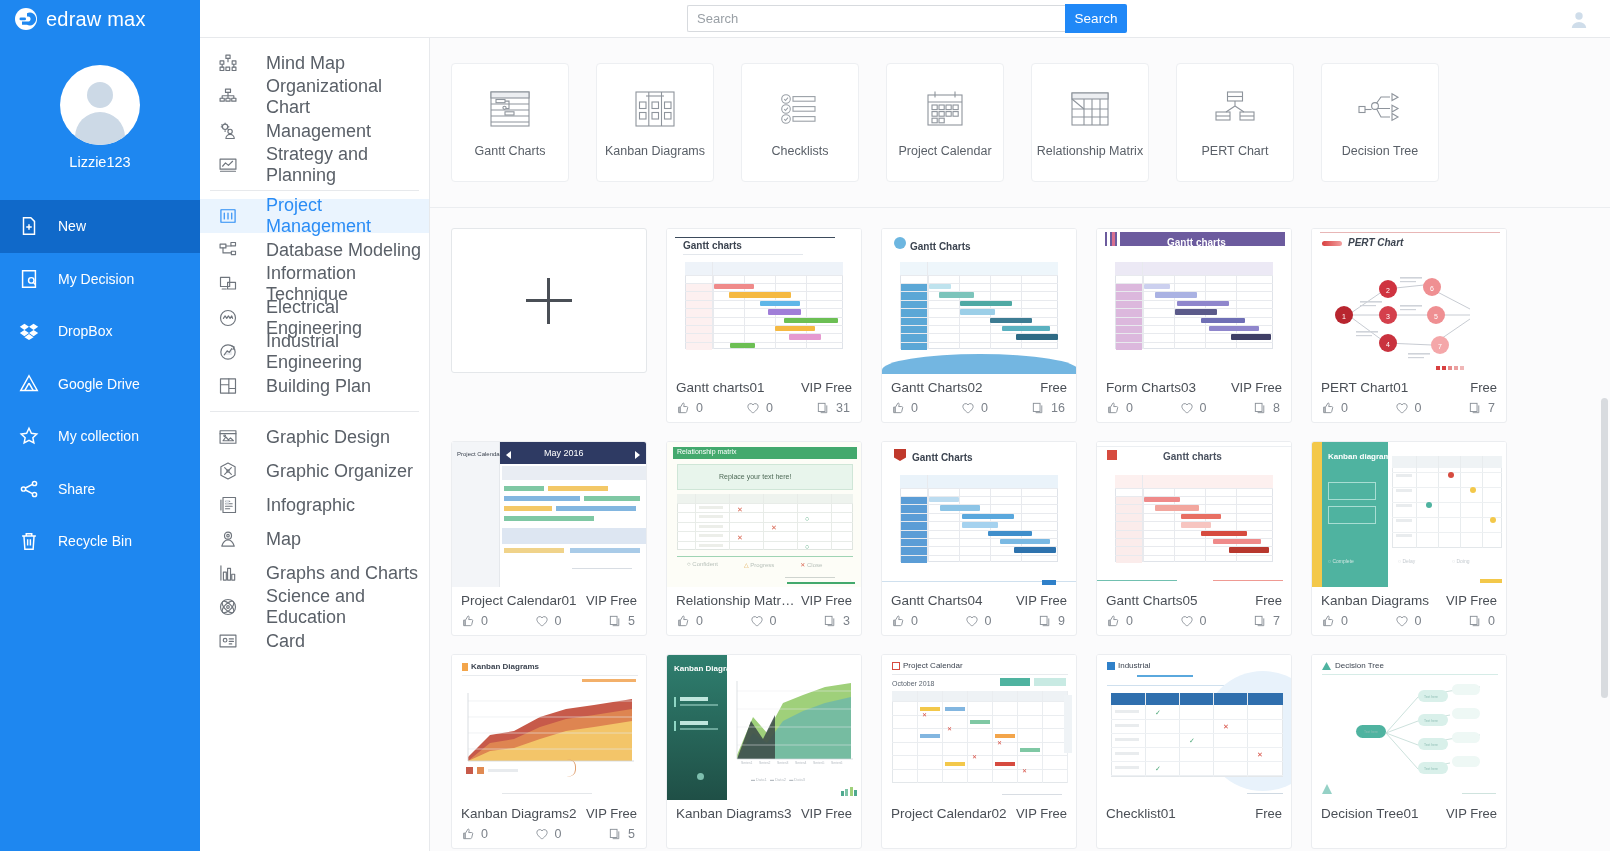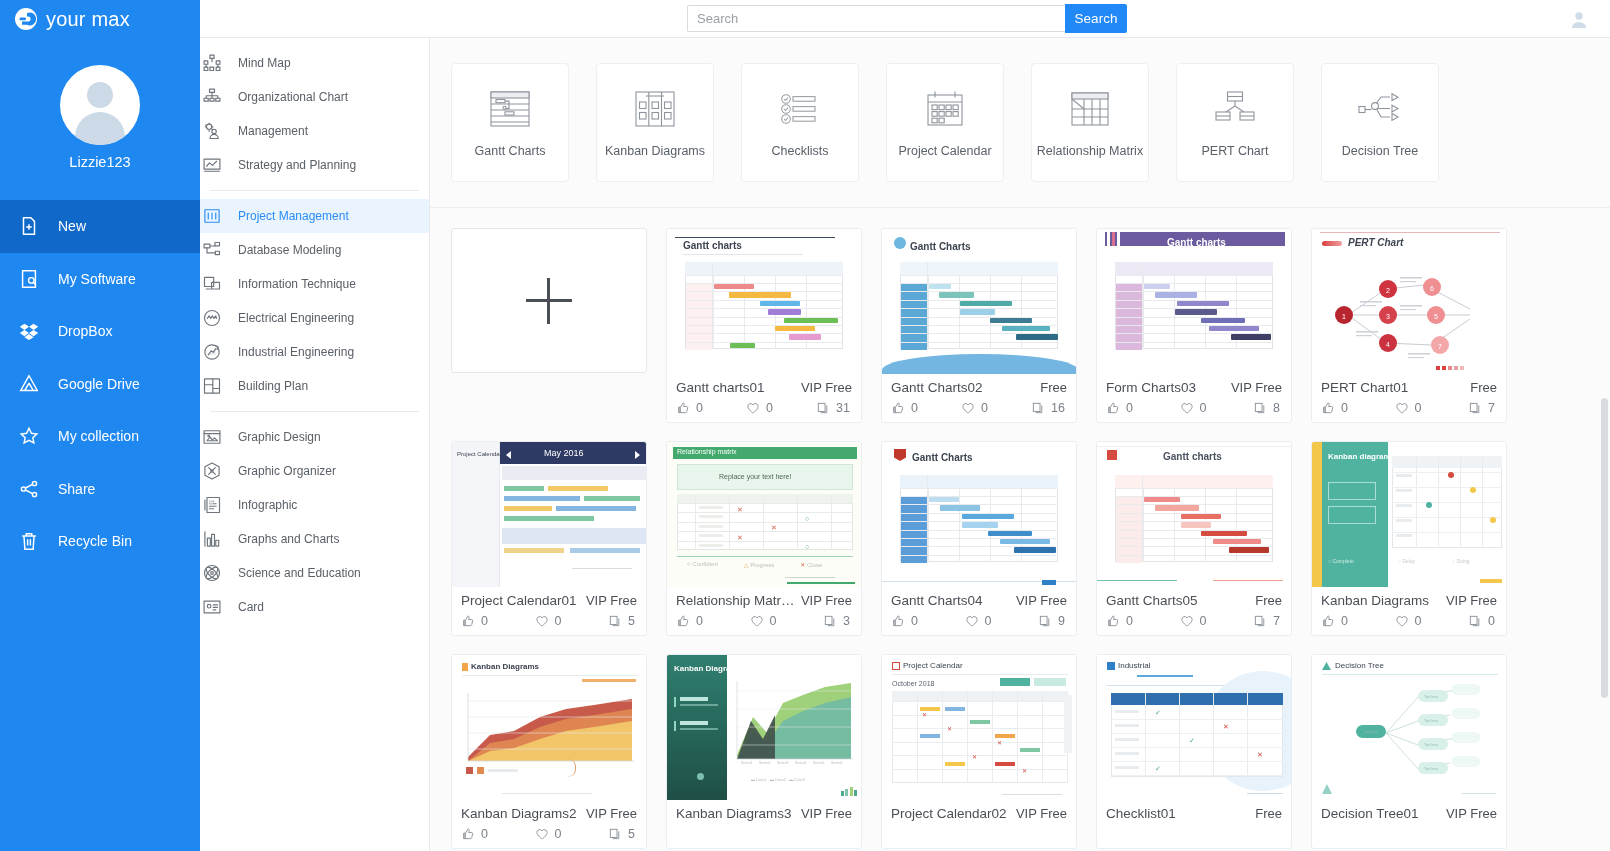--- a/index.html
+++ b/index.html
@@ -70,22 +70,22 @@
   .nav-ico { width:22px; height:22px; display:block; flex:0 0 22px; }
 
   
   .catcol {
     position:absolute; left:200px; top:38px; width:230px; height:813px;
     background:#fff; border-right:1px solid #e7e9ec; overflow:hidden;
   }
   .cat-group { padding:8px 0; }
   .cat-sep { height:1px; background:#e7e9ec; margin:0 10px; }
   .cat-item {
-    height:34px; display:flex; align-items:center; gap:16px;
-    padding-left:2px; font-size:12px; color:#5a6068; cursor:pointer;
+    height:34px; display:flex; align-items:center; gap:28px;
+    padding-left:18px; font-size:18px; color:#5a6068; cursor:pointer;
   }
   .cat-item.active { background:#eaf4fe; color:#2a8cf5; }
   .cat-item.active .cat-ico svg { stroke:#2a8cf5; }
   .cat-ico { width:20px; height:20px; flex:0 0 20px; }
   .cat-ico svg { display:block; }
 
   
   .main {
     position:absolute; left:430px; top:38px; width:1180px; height:813px;
     background:#fbfbfc; overflow:hidden;
@@ -152,21 +152,21 @@
 
   <div class="sidebar">
     <div class="brand">
       <span class="brand-logo">
         <svg width="24" height="24" viewBox="0 0 24 24">
           <circle cx="12" cy="12" r="11" fill="#fff"></circle>
           <path d="M13 6.2 A6.4 6.4 0 1 1 13 17.8 L8 17.8 L8 14.4 L13 14.4 A2.6 2.6 0 1 0 13 9.6 Z" fill="#1e87f0"></path>
           <rect x="5.5" y="10.6" width="6.5" height="2.6" rx="1.3" fill="#1e87f0"></rect>
         </svg>
       </span>
-      <span class="brand-text">your max</span>
+      <span class="brand-text">edraw max</span>
     </div>
 
     <div class="profile">
       <div class="avatar">
         <div class="head"></div>
         <div class="body"></div>
       </div>
       <div class="username">Lizzie123</div>
     </div>
 
@@ -177,21 +177,21 @@
               <path d="M12 10v6M9 13h6"></path>
             </svg></span>
           <span>New</span>
         </div>
         <div class="nav-item">
           <span class="nav-ico"><svg width="22" height="22" viewBox="0 0 24 24" fill="none" stroke="#fff" stroke-width="1.6">
               <path d="M5 3h14v18H5z"></path>
               <circle cx="14.5" cy="13.5" r="3"></circle>
               <path d="M16.8 15.8 19 18"></path>
             </svg></span>
-          <span>My Software</span>
+          <span>My Decision</span>
         </div>
         <div class="nav-item">
           <span class="nav-ico"><svg width="22" height="22" viewBox="0 0 24 24" fill="#fff">
               <path d="M7 4 2 7.4l5 3.4 5-3.4z"></path>
               <path d="M17 4l5 3.4-5 3.4-5-3.4z"></path>
               <path d="M2 14.2l5-3.4 5 3.4-5 3.4z"></path>
               <path d="M17 10.8l5 3.4-5 3.4-5-3.4z"></path>
               <path d="M7 18.7l5-3.3 5 3.3-5 3.1z"></path>
             </svg></span>
           <span>DropBox</span>
@@ -379,20 +379,30 @@
         <div class="cat-item">
           <span class="cat-ico">
             <svg width="20" height="20" viewBox="0 0 24 24" fill="none" stroke="#6f757d" stroke-width="1.4" stroke-linecap="round" stroke-linejoin="round">
               <rect x="6" y="3" width="15" height="18"></rect>
               <path d="M3.5 6v12"></path>
               <path d="M9 7.5h5M9 10.5h8M9 13.5h8M9 16.5h5"></path>
               <rect x="9" y="6.5" width="4" height="4" fill="#dfe3e8" stroke="none"></rect>
             </svg>
           </span>
           <span>Infographic</span>
+        </div>
+        <div class="cat-item">
+          <span class="cat-ico">
+            <svg width="20" height="20" viewBox="0 0 24 24" fill="none" stroke="#6f757d" stroke-width="1.4" stroke-linecap="round" stroke-linejoin="round">
+              <circle cx="12" cy="8" r="4.2"></circle>
+              <circle cx="12" cy="8" r="1.5"></circle>
+              <path d="M4.5 20.5C6 16 9 13 12 13s6 3 7.5 7.5z"></path>
+            </svg>
+          </span>
+          <span>Map</span>
         </div>
         <div class="cat-item">
           <span class="cat-ico">
             <svg width="20" height="20" viewBox="0 0 24 24" fill="none" stroke="#6f757d" stroke-width="1.4" stroke-linecap="round" stroke-linejoin="round">
               <path d="M3.5 3.5v17"></path>
               <rect x="6.5" y="11" width="3.5" height="9.5"></rect>
               <rect x="11.5" y="6.5" width="3.5" height="14"></rect>
               <rect x="16.5" y="13.5" width="3.5" height="7"></rect>
             </svg>
           </span>

